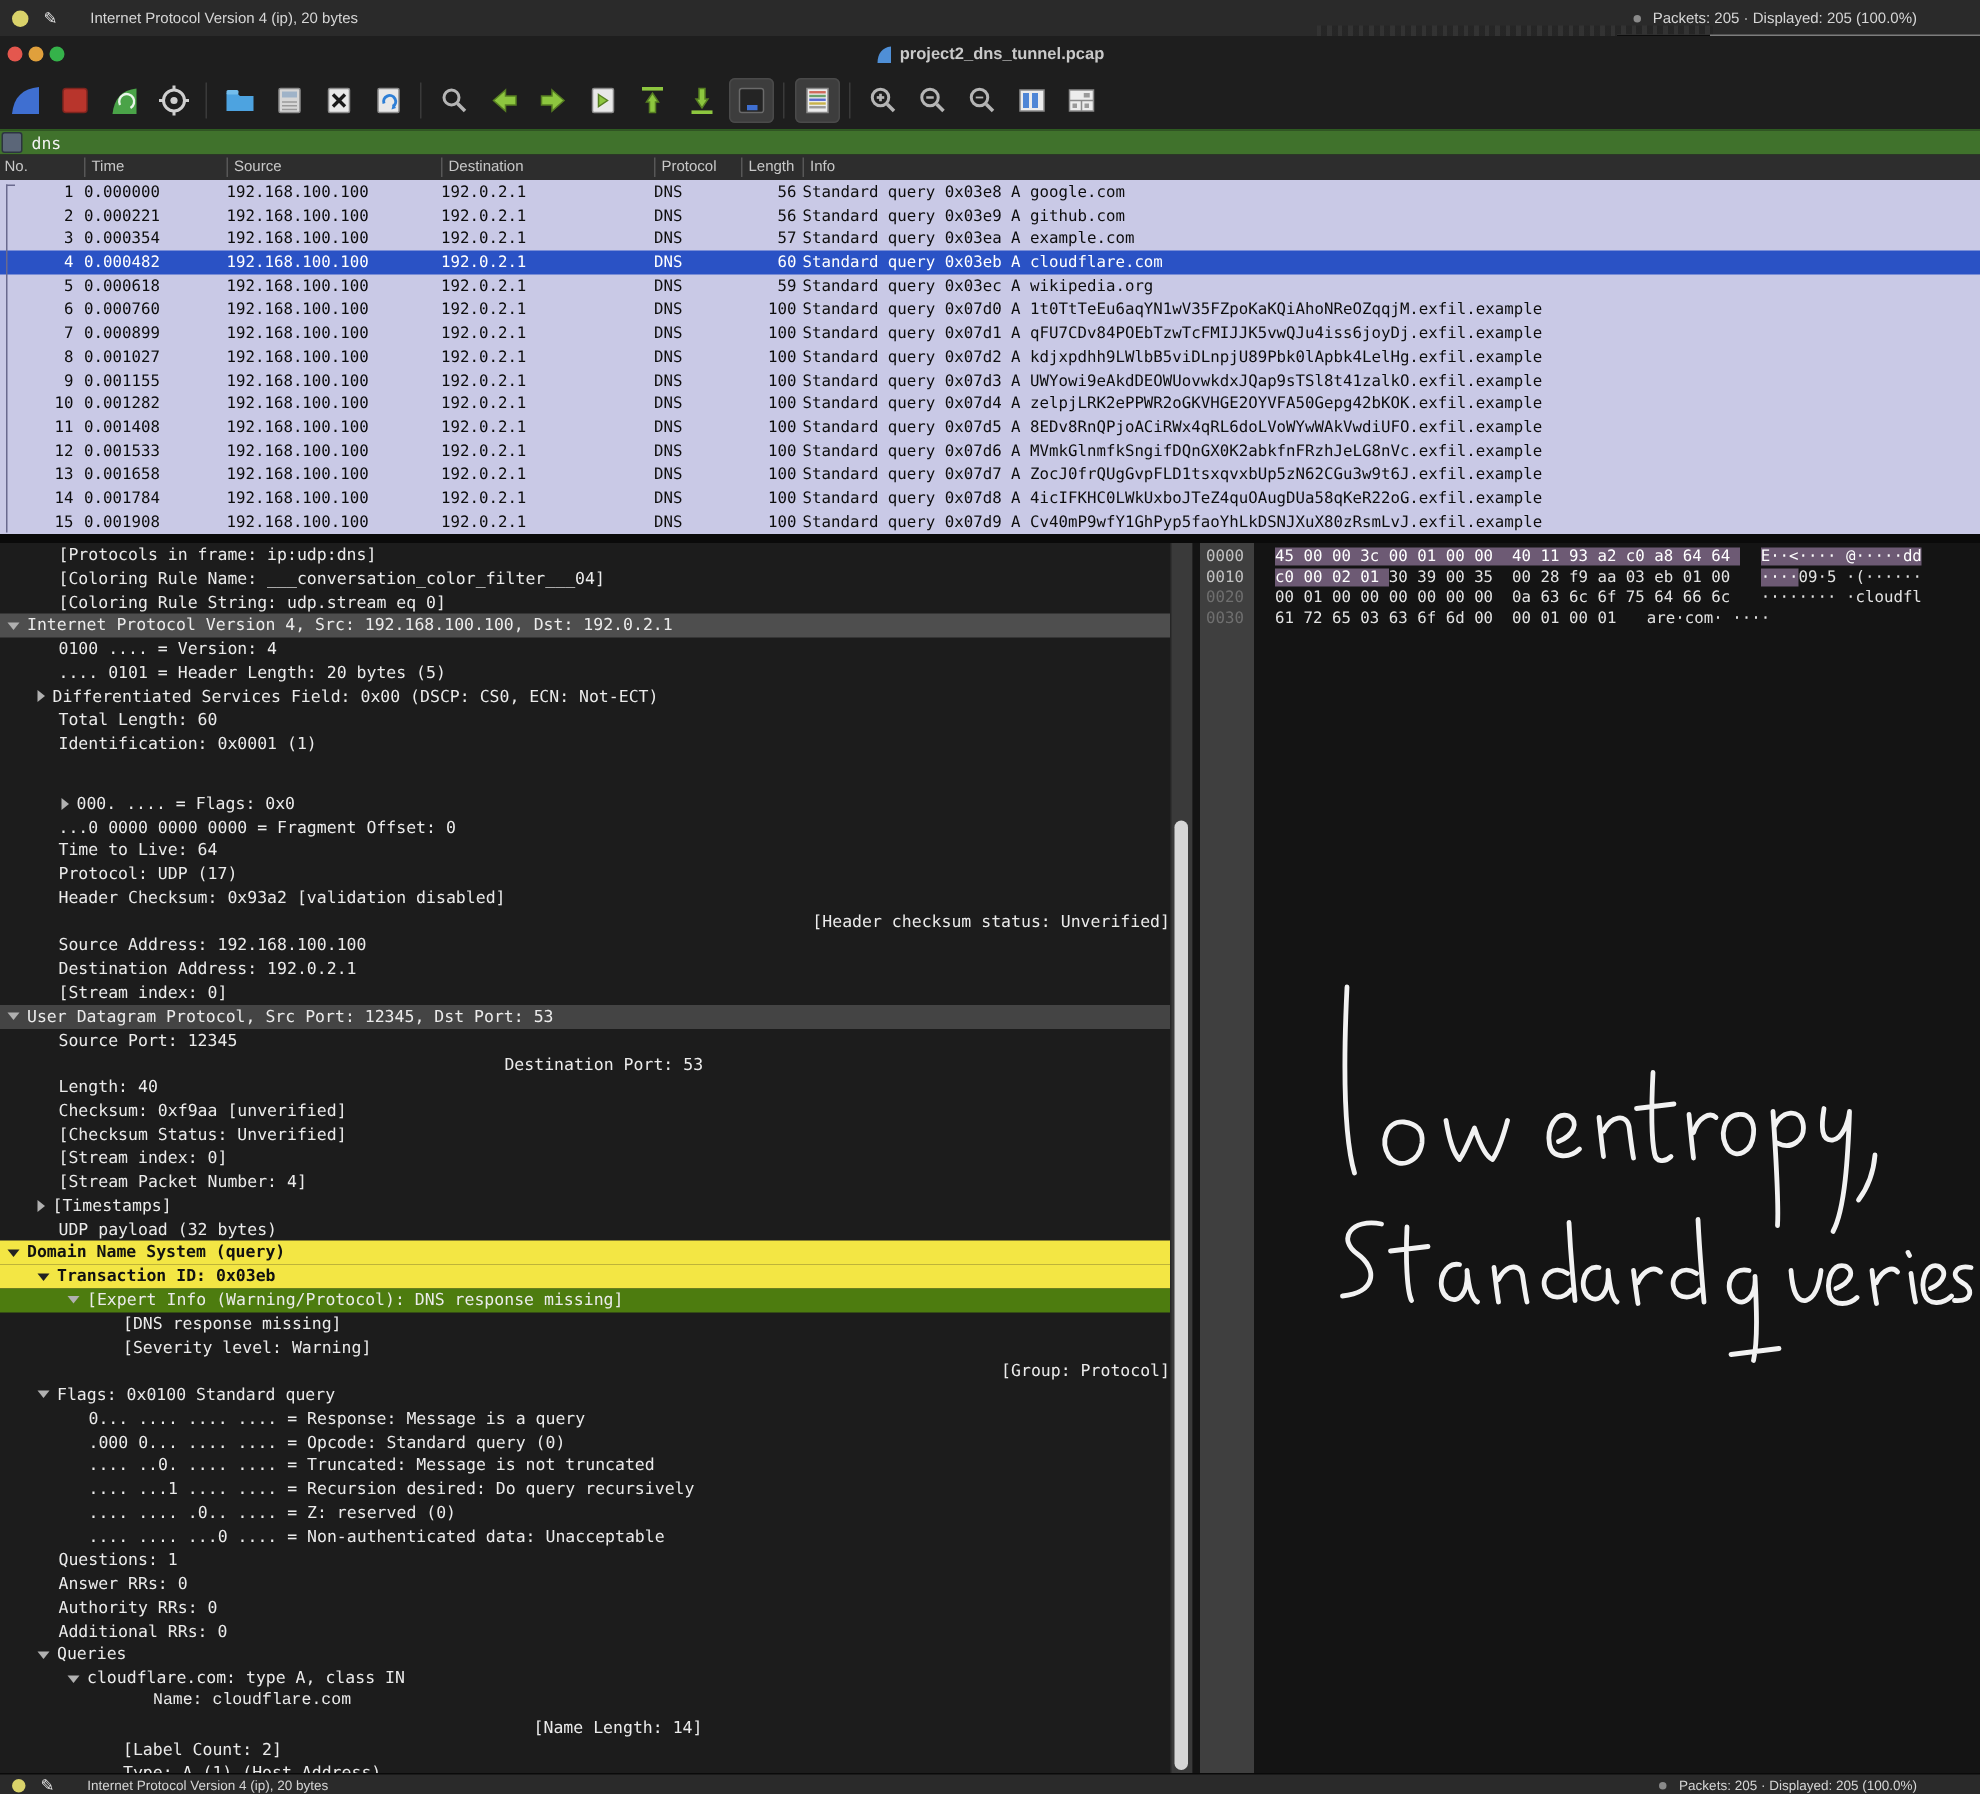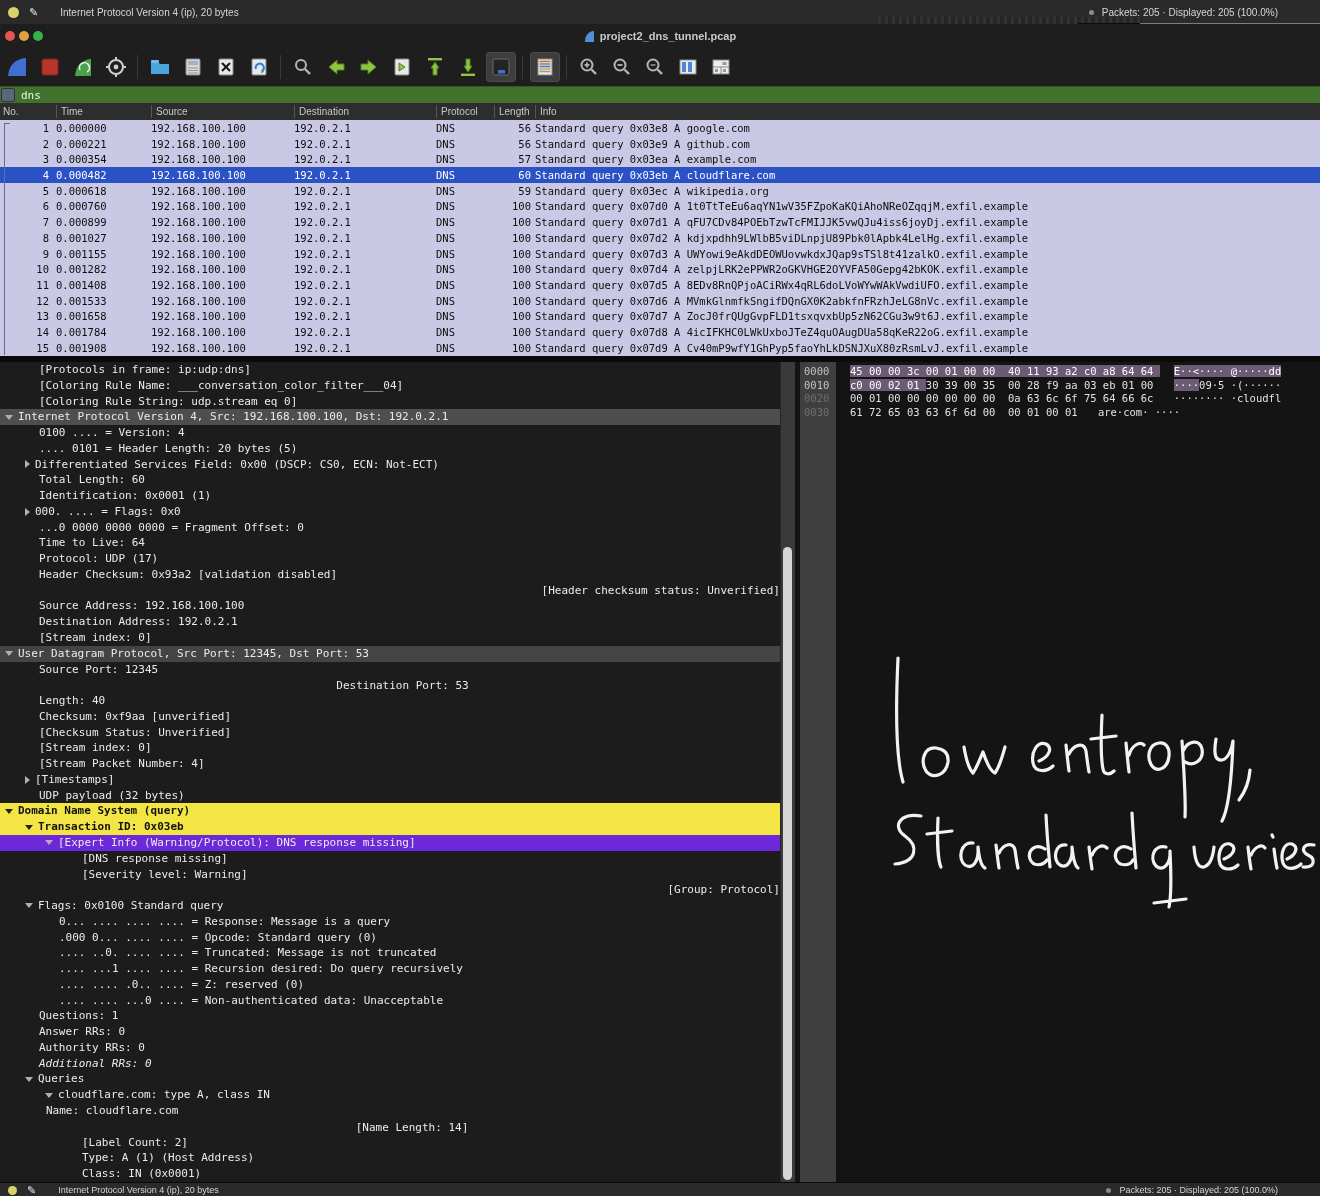--- a/index.html
+++ b/index.html
@@ -60,21 +60,21 @@
   .pbracket{position:absolute;left:4px;top:3px;width:5px;height:231px;
             border-left:1px solid #6a6a8e;border-top:1px solid #6a6a8e;}
   .hsplit{position:absolute;left:0;top:356px;width:1320px;height:6px;background:#0a0a0a;}
   
   #details{position:absolute;left:0;top:362px;width:780px;height:820px;background:#1c1c1c;
            overflow:hidden;color:#ebebeb;font-size:11px;}
   .drow{height:15.77px;line-height:15.77px;white-space:pre;display:flex;align-items:center;}
   .drow .txt{white-space:pre;}
   .bg-sel{background:#4e4e4e;}
   .bg-sub{background:#444444;}
-  .bg-exp{background:#6d28d9;}
+  .bg-exp{background:#4d7c0f;}
   .bg-yel{background:#f3e644;color:#111;font-weight:bold;}
   .tri{display:inline-block;width:0;height:0;margin-right:5px;flex:0 0 auto;}
   .tri-d{border-left:4px solid transparent;border-right:4px solid transparent;border-top:5px solid #b0b0b0;}
   .tri-r{border-top:4px solid transparent;border-bottom:4px solid transparent;border-left:5px solid #b0b0b0;}
   .bg-yel .tri-d{border-top-color:#222;}
   .tri-sp{width:9px;height:1px;margin-right:5px;flex:0 0 auto;}
   
   #vscroll{position:absolute;left:780px;top:362px;width:14px;height:820px;background:#3a3a3a;
            border-left:1px solid #262626;border-right:1px solid #262626;}
   #vthumb{position:absolute;left:2px;top:185px;width:9px;height:633px;background:#d6d6d6;border-radius:5px;}
@@ -448,21 +448,21 @@
     <div id="detail-lines">
         <div class="drow" style="padding-left: 25px;"><span class="tri-sp"></span><span class="txt">[Protocols in frame: ip:udp:dns]</span></div>
         <div class="drow" style="padding-left: 25px;"><span class="tri-sp"></span><span class="txt">[Coloring Rule Name: ___conversation_color_filter___04]</span></div>
         <div class="drow" style="padding-left: 25px;"><span class="tri-sp"></span><span class="txt">[Coloring Rule String: udp.stream eq 0]</span></div>
         <div class="drow bg-sel" style="padding-left: 5px;"><span class="tri tri-d"></span><span class="txt">Internet Protocol Version 4, Src: 192.168.100.100, Dst: 192.0.2.1</span></div>
         <div class="drow" style="padding-left: 25px;"><span class="tri-sp"></span><span class="txt">0100 .... = Version: 4</span></div>
         <div class="drow" style="padding-left: 25px;"><span class="tri-sp"></span><span class="txt">.... 0101 = Header Length: 20 bytes (5)</span></div>
         <div class="drow" style="padding-left: 25px;"><span class="tri tri-r"></span><span class="txt">Differentiated Services Field: 0x00 (DSCP: CS0, ECN: Not-ECT)</span></div>
         <div class="drow" style="padding-left: 25px;"><span class="tri-sp"></span><span class="txt">Total Length: 60</span></div>
         <div class="drow" style="padding-left: 25px;"><span class="tri-sp"></span><span class="txt">Identification: 0x0001 (1)</span></div>
-        <div class="drow" style="padding-left: 25px;"><span class="tri tri-r"></span><span class="txt">000. .... = Flags: 0x0</span></div>
+        <div class="drow" style="padding-left: 41px; margin-top: 24px;"><span class="tri tri-r"></span><span class="txt">000. .... = Flags: 0x0</span></div>
         <div class="drow" style="padding-left: 25px;"><span class="tri-sp"></span><span class="txt">...0 0000 0000 0000 = Fragment Offset: 0</span></div>
         <div class="drow" style="padding-left: 25px;"><span class="tri-sp"></span><span class="txt">Time to Live: 64</span></div>
         <div class="drow" style="padding-left: 25px;"><span class="tri-sp"></span><span class="txt">Protocol: UDP (17)</span></div>
         <div class="drow" style="padding-left: 25px;"><span class="tri-sp"></span><span class="txt">Header Checksum: 0x93a2 [validation disabled]</span></div>
         <div class="drow" style="padding-left: 25px; justify-content: flex-end;"><span class="tri-sp"></span><span class="txt">[Header checksum status: Unverified]</span></div>
         <div class="drow" style="padding-left: 25px;"><span class="tri-sp"></span><span class="txt">Source Address: 192.168.100.100</span></div>
         <div class="drow" style="padding-left: 25px;"><span class="tri-sp"></span><span class="txt">Destination Address: 192.0.2.1</span></div>
         <div class="drow" style="padding-left: 25px;"><span class="tri-sp"></span><span class="txt">[Stream index: 0]</span></div>
         <div class="drow bg-sub" style="padding-left: 5px;"><span class="tri tri-d"></span><span class="txt">User Datagram Protocol, Src Port: 12345, Dst Port: 53</span></div>
         <div class="drow" style="padding-left: 25px;"><span class="tri-sp"></span><span class="txt">Source Port: 12345</span></div>
@@ -483,24 +483,24 @@
         <div class="drow" style="padding-left: 25px;"><span class="tri tri-d"></span><span class="txt">Flags: 0x0100 Standard query</span></div>
         <div class="drow" style="padding-left: 45px;"><span class="tri-sp"></span><span class="txt">0... .... .... .... = Response: Message is a query</span></div>
         <div class="drow" style="padding-left: 45px;"><span class="tri-sp"></span><span class="txt">.000 0... .... .... = Opcode: Standard query (0)</span></div>
         <div class="drow" style="padding-left: 45px;"><span class="tri-sp"></span><span class="txt">.... ..0. .... .... = Truncated: Message is not truncated</span></div>
         <div class="drow" style="padding-left: 45px;"><span class="tri-sp"></span><span class="txt">.... ...1 .... .... = Recursion desired: Do query recursively</span></div>
         <div class="drow" style="padding-left: 45px;"><span class="tri-sp"></span><span class="txt">.... .... .0.. .... = Z: reserved (0)</span></div>
         <div class="drow" style="padding-left: 45px;"><span class="tri-sp"></span><span class="txt">.... .... ...0 .... = Non-authenticated data: Unacceptable</span></div>
         <div class="drow" style="padding-left: 25px;"><span class="tri-sp"></span><span class="txt">Questions: 1</span></div>
         <div class="drow" style="padding-left: 25px;"><span class="tri-sp"></span><span class="txt">Answer RRs: 0</span></div>
         <div class="drow" style="padding-left: 25px;"><span class="tri-sp"></span><span class="txt">Authority RRs: 0</span></div>
-        <div class="drow" style="padding-left: 25px; font-style: italic;"><span class="tri-sp"></span><span class="txt">Additional RRs: 0</span></div>
+        <div class="drow" style="padding-left: 25px;"><span class="tri-sp"></span><span class="txt">Additional RRs: 0</span></div>
         <div class="drow" style="padding-left: 25px;"><span class="tri tri-d"></span><span class="txt">Queries</span></div>
         <div class="drow" style="padding-left: 45px;"><span class="tri tri-d"></span><span class="txt">cloudflare.com: type A, class IN</span></div>
-        <div class="drow" style="padding-left: 32px;"><span class="tri-sp"></span><span class="txt">Name: cloudflare.com</span></div>
+        <div class="drow" style="padding-left: 88px; font-family: Liberation Mono, monospace;"><span class="tri-sp"></span><span class="txt">Name: cloudflare.com</span></div>
         <div class="drow" style="padding-left: 44px; flex-direction: column;"><span class="tri-sp"></span><span class="txt">[Name Length: 14]</span></div>
         <div class="drow" style="padding-left: 68px;"><span class="tri-sp"></span><span class="txt">[Label Count: 2]</span></div>
         <div class="drow" style="padding-left: 68px;"><span class="tri-sp"></span><span class="txt">Type: A (1) (Host Address)</span></div>
         <div class="drow" style="padding-left: 68px;"><span class="tri-sp"></span><span class="txt">Class: IN (0x0001)</span></div>
       </div>
   </div>
 
   <div id="vscroll">
     <div id="vthumb"></div>
   </div>

